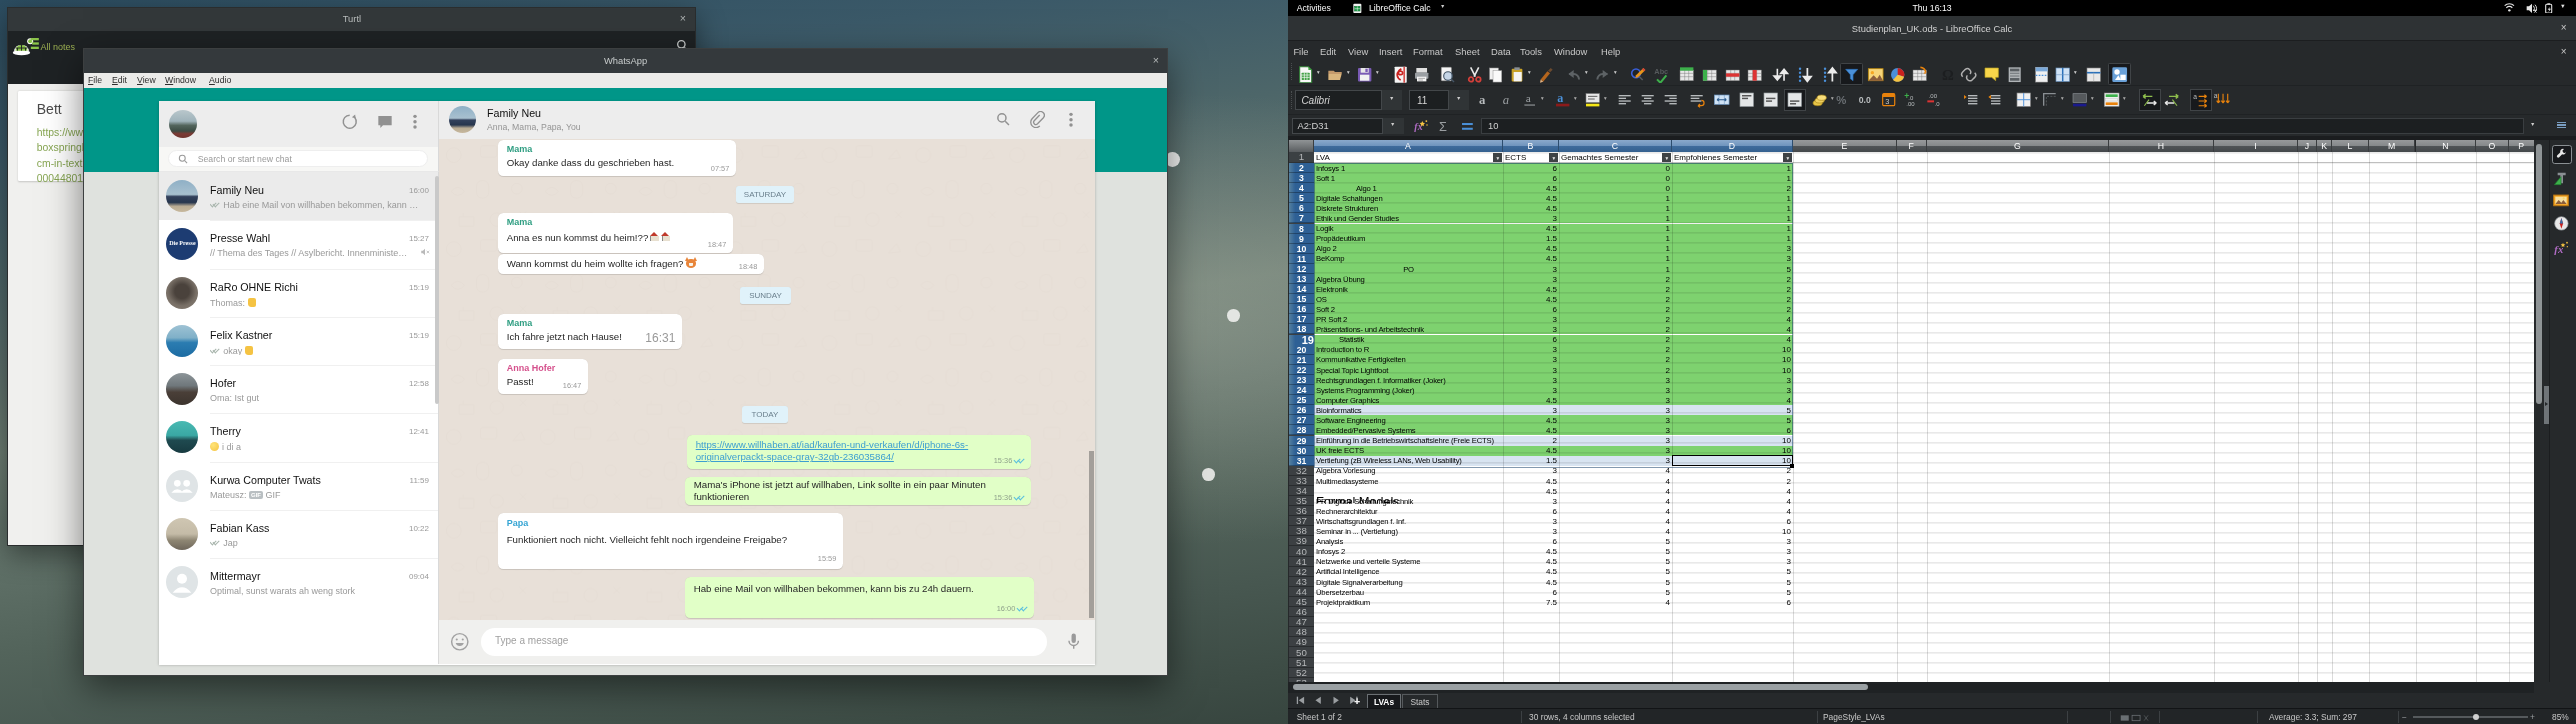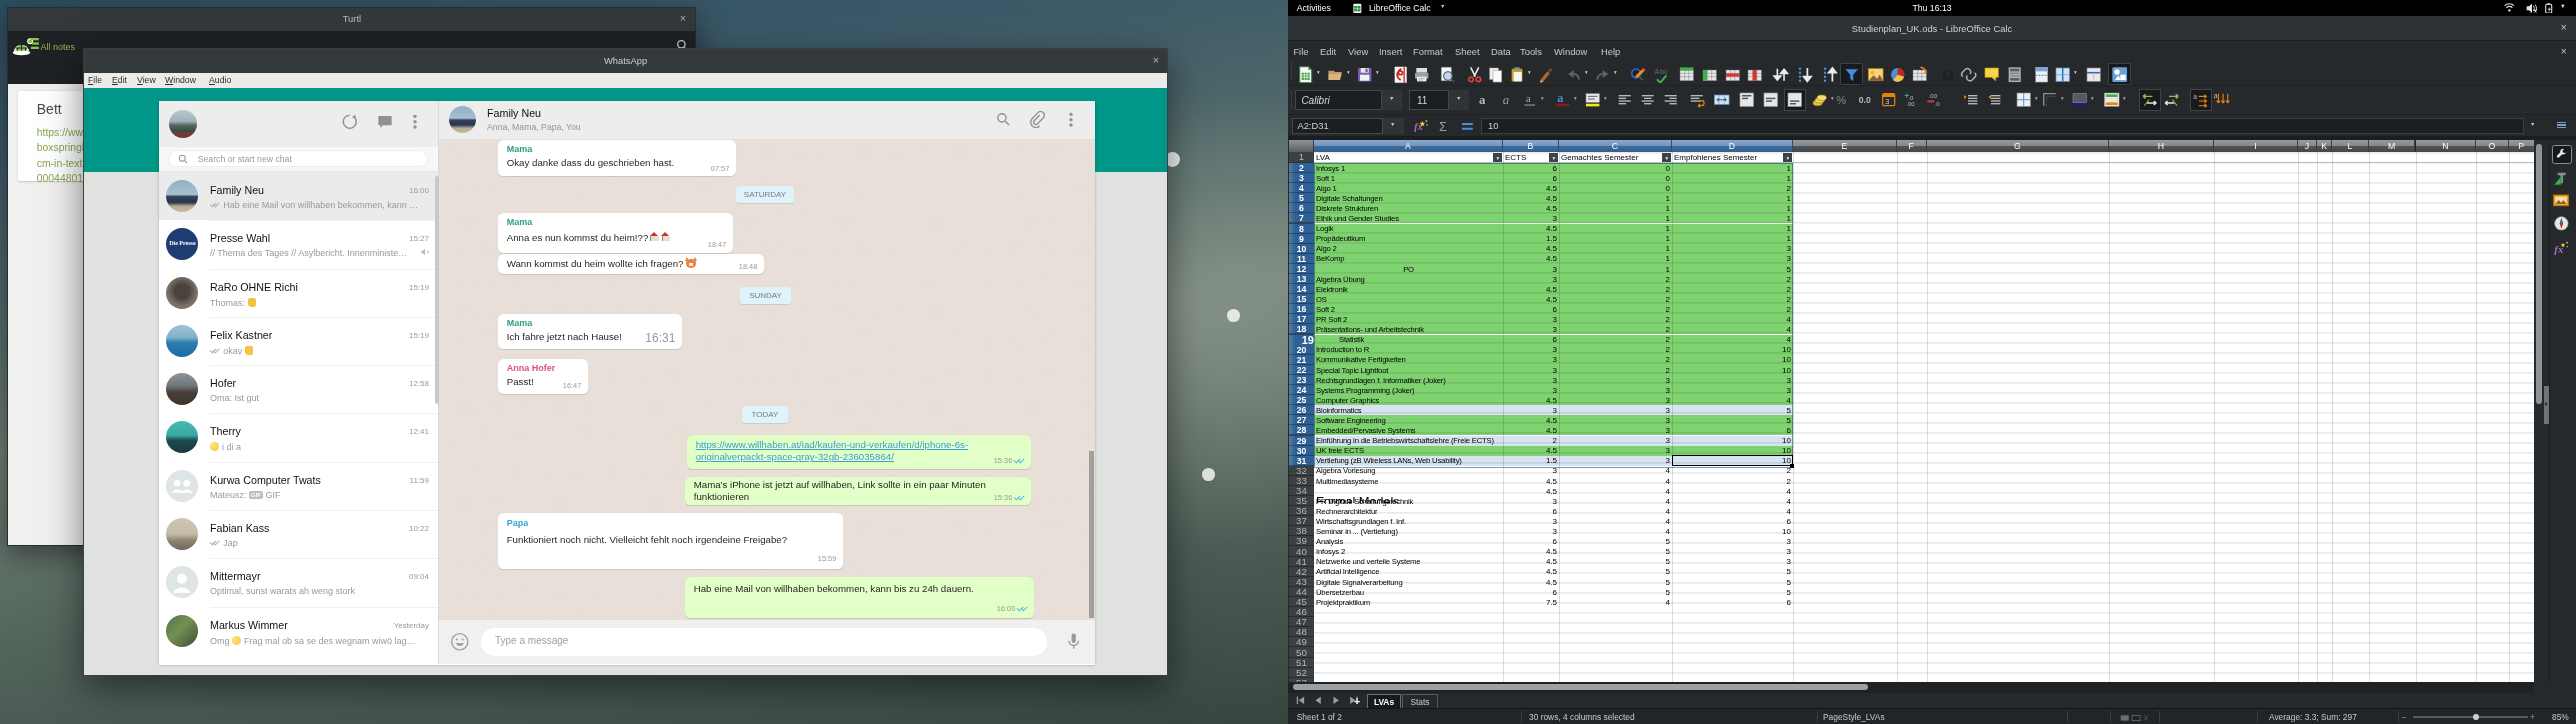--- a/index.html
+++ b/index.html
@@ -171,28 +171,20 @@
 <div class="abs" style="left:0;top:386px;width:280px;height:48px;">
 <div class="abs" style="left:7.4px;top:8px;width:32px;height:32px;border-radius:50%;overflow:hidden;background:#dfe4e6;">
 <svg width="32" height="32" viewBox="0 0 48 48">
                 <circle cx="24" cy="19" r="7.5" fill="#fff"></circle>
                 <path d="M10 40 q14 -16 28 0 z" fill="#fff"></path>
               </svg>
 </div>
 <div class="abs" style="left:51px;top:12px;color:#111;font-size:10.7px;">Mittermayr</div>
 <div class="abs" style="right:10px;top:14px;color:#999;font-size:8px;">09:04</div>
 <div class="abs" style="left:51px;top:28px;width:216px;color:#999;font-size:9px;white-space:nowrap;overflow:hidden;">Optimal, sunst warats ah weng stork</div>
-<div class="abs" style="left:51px;top:0;right:0;height:0.7px;background:#f0f0f0;"></div>
-</div>
-<div class="abs" style="left:0;top:435px;width:280px;height:48px;">
-<div class="abs" style="left:7.4px;top:8px;width:32px;height:32px;border-radius:50%;overflow:hidden;background:linear-gradient(135deg,#5c6b52 0%,#71924f 45%,#3f4a38 100%);">
-</div>
-<div class="abs" style="left:51px;top:12px;color:#111;font-size:10.7px;">Markus Wimmer</div>
-<div class="abs" style="right:10px;top:14px;color:#999;font-size:8px;">Yesterday</div>
-<div class="abs" style="left:51px;top:28px;width:216px;color:#999;font-size:9px;white-space:nowrap;overflow:hidden;">Omg <span class="emoj"></span> Frag mal ob sa se des wegnam wiwö lag…</div>
 <div class="abs" style="left:51px;top:0;right:0;height:0.7px;background:#f0f0f0;"></div>
 </div>
 </div>
 <div class="abs" style="left:276px;top:75px;width:4px;height:228px;background:#c9c9c9;border-radius:2px;"></div>
 
 <div class="abs" style="left:280px;top:0;width:656px;height:38px;background:#ededed;">
   <div class="abs" style="left:10px;top:5.4px;width:27px;height:27px;border-radius:50%;overflow:hidden;
     background:linear-gradient(to bottom,#8fb0c6 0%,#a8c0cf 45%,#33415c 52%,#27364e 70%,#b9ab93 82%,#c7b89d 100%);"></div>
   <div class="abs" style="left:48px;top:6px;color:#111;font-size:10.7px;">Family Neu</div>
   <div class="abs" style="left:48px;top:21.5px;color:#959595;font-size:8.7px;">Anna, Mama, Papa, You</div>
@@ -852,21 +844,21 @@
 <div class="abs" style="left:1783px;top:153px;width:9.4px;height:8.7px;background:#3e4245;text-align:center;"><span style="position:relative;top:-2.7px;color:#e8e8e8;font-size:4.7px;">▼</span></div>
 <div class="abs" style="left:1314px;top:163px;width:479px;height:305px;border:0.7px solid rgba(30,70,110,0.55);"></div>
 <div class="abs" style="left:1316px;top:164px;width:185px;height:9.4px;color:#000;font-size:7.7px;letter-spacing:-0.2px;white-space:nowrap;overflow:hidden;">Infosys 1</div>
 <div class="abs" style="left:1503px;top:164px;width:54px;color:#000;font-size:8px;text-align:right;">6</div>
 <div class="abs" style="left:1559px;top:164px;width:111px;color:#000;font-size:8px;text-align:right;">0</div>
 <div class="abs" style="left:1672px;top:164px;width:119px;color:#000;font-size:8px;text-align:right;">1</div>
 <div class="abs" style="left:1316px;top:174px;width:185px;height:9.4px;color:#000;font-size:7.7px;letter-spacing:-0.2px;white-space:nowrap;overflow:hidden;">Soft 1</div>
 <div class="abs" style="left:1503px;top:174px;width:54px;color:#000;font-size:8px;text-align:right;">6</div>
 <div class="abs" style="left:1559px;top:174px;width:111px;color:#000;font-size:8px;text-align:right;">0</div>
 <div class="abs" style="left:1672px;top:174px;width:119px;color:#000;font-size:8px;text-align:right;">1</div>
-<div class="abs" style="left:1316px;top:184px;width:185px;height:26px;color:#000;font-size:7.7px;letter-spacing:-0.2px;white-space:nowrap;overflow:hidden;">Algo 1</div>
+<div class="abs" style="left:1316px;top:184px;width:185px;height:26px;color:#000;font-size:7.7px;letter-spacing:-0.2px;white-space:nowrap;overflow:hidden;padding-left:40px;">Algo 1</div>
 <div class="abs" style="left:1503px;top:184px;width:54px;color:#000;font-size:8px;text-align:right;">4.5</div>
 <div class="abs" style="left:1559px;top:184px;width:111px;color:#000;font-size:8px;text-align:right;">0</div>
 <div class="abs" style="left:1672px;top:184px;width:119px;color:#000;font-size:8px;text-align:right;">2</div>
 <div class="abs" style="left:1316px;top:194px;width:185px;height:9.4px;color:#000;font-size:7.7px;letter-spacing:-0.2px;white-space:nowrap;overflow:hidden;">Digitale Schaltungen</div>
 <div class="abs" style="left:1503px;top:194px;width:54px;color:#000;font-size:8px;text-align:right;">4.5</div>
 <div class="abs" style="left:1559px;top:194px;width:111px;color:#000;font-size:8px;text-align:right;">1</div>
 <div class="abs" style="left:1672px;top:194px;width:119px;color:#000;font-size:8px;text-align:right;">1</div>
 <div class="abs" style="left:1316px;top:204px;width:185px;height:9.4px;color:#000;font-size:7.7px;letter-spacing:-0.2px;white-space:nowrap;overflow:hidden;">Diskrete Strukturen</div>
 <div class="abs" style="left:1503px;top:204px;width:54px;color:#000;font-size:8px;text-align:right;">4.5</div>
 <div class="abs" style="left:1559px;top:204px;width:111px;color:#000;font-size:8px;text-align:right;">1</div>

